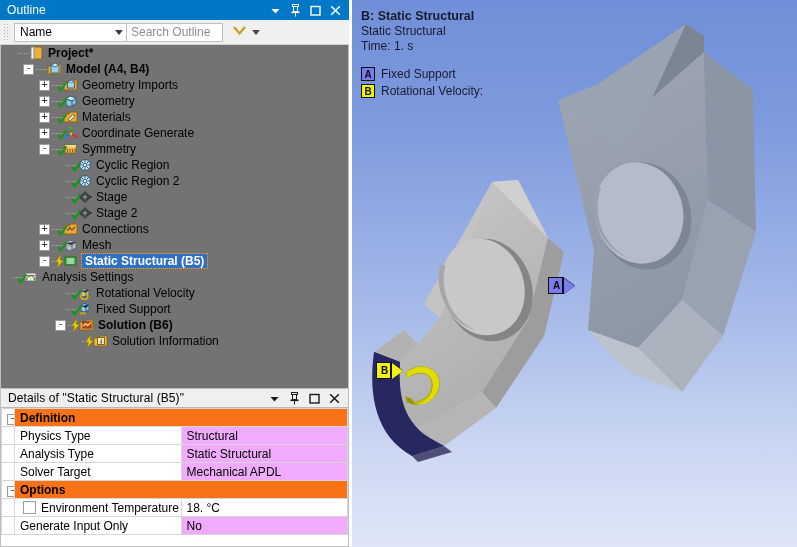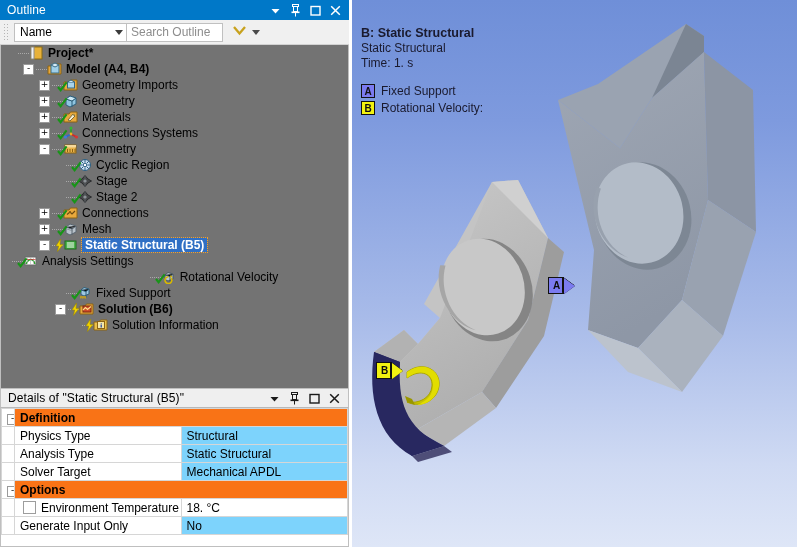--- a/index.html
+++ b/index.html
@@ -82,35 +82,35 @@
   #details{position:absolute;left:0;top:388px;width:349px;height:159px;background:#fff;
     border:1px solid #bfbfbf;box-sizing:border-box;}
   #grid{width:100%;border-collapse:collapse;table-layout:fixed;}
   #grid td{
     height:18px;border:1px solid #d6d6d6;font-size:12px;padding:0 0 0 5px;
     overflow:hidden;white-space:nowrap;box-sizing:border-box;
   }
   td.gutter{width:13px;padding:0;text-align:center;border-left:none;background:#fff;}
   td.hdr{font-weight:bold;background:#f97316;}
   td.key{width:159px;background:#fff;}
-  td.val{background:#7dd3fc;}
+  td.val{background:#f0abfc;}
   td.val.white{background:#fff;}
   .mini{display:inline-block;width:9px;height:9px;border:1px solid #9a9a9a;background:#fff;
     line-height:7px;font-size:9px;text-align:center;color:#000;font-family:"DejaVu Sans",sans-serif;}
   .cbx{display:inline-block;width:11px;height:11px;border:1px solid #9d9d9d;background:#fff;
     vertical-align:-2px;margin-right:5px;}
   .indent-key{padding-left:8px !important;}
 
   
   #viewport{
     position:absolute;left:352px;top:0;width:445px;height:547px;
     background:linear-gradient(to bottom,#6f8fd8 0%,#7e9ade 22%,#a8bbe9 58%,#cfdaf3 85%,#dee6f7 100%);
     overflow:hidden;
   }
-  #legend{position:absolute;left:9px;top:26px;color:#1a1a2e;}
+  #legend{position:absolute;left:9px;top:9px;color:#1a1a2e;}
   #legend .l1{font-weight:bold;font-size:12.5px;}
   #legend .l2,#legend .l3{font-size:12px;margin-top:1px;}
   .legrow{display:flex;align-items:center;margin-top:3px;font-size:12px;}
   .tagbox{
     width:14px;height:14px;border:1px solid #111;margin-right:6px;
     display:flex;align-items:center;justify-content:center;
     font-size:10px;font-weight:bold;color:#101010;box-sizing:border-box;
   }
   .tagbox.a{background:#7b7bf0;}
   .tagbox.b{background:#f2f211;}
@@ -268,21 +268,21 @@
               <path d="M8 8 L13.5 11" stroke="#cf2a2a" stroke-width="1.6"></path>
               <circle cx="8" cy="2" r="1.6" fill="#35b335"></circle>
               <circle cx="2.5" cy="11" r="1.6" fill="#3d7ddd"></circle>
               <circle cx="13.5" cy="11" r="1.6" fill="#d83535"></circle>
               <circle cx="8" cy="8" r="1.4" fill="#efb021"></circle>
             </svg>
             <svg width="11" height="11" viewBox="0 0 11 11" style="position:absolute;left:-6px;top:3px;">
               <path d="M1 6 L3.6 9.2 L9.6 1.4" stroke="#189418" stroke-width="2.1" fill="none"></path>
             </svg>
           </span>
-          <span class="lbl">Connections Systems</span>
+          <span class="lbl">Coordinate Generate</span>
         </div>
         <div class="row" style="padding-left: 38px;">
           <span class="expander">
             <i>-</i>
           </span>
           <span class="dotline"></span>
           <span class="ico">
             <svg width="16" height="14" viewBox="0 0 16 14">
               <rect x="2" y="3" width="11" height="8" fill="#e9b24a" stroke="#8c6415"></rect>
               <rect x="2" y="3" width="11" height="2.5" fill="#f6d89a"></rect>
@@ -301,20 +301,35 @@
             <svg width="16" height="14" viewBox="0 0 16 14">
               <circle cx="8" cy="7" r="5.5" fill="#c9def0" stroke="#2c5f82"></circle>
               <circle cx="8" cy="7" r="1.8" fill="#fff" stroke="#2c5f82"></circle>
               <path d="M8 1.5v3M8 9.5v3M2.5 7h3M10.5 7h3M4.2 3.2l2 2M9.8 8.8l2 2M11.8 3.2l-2 2M6.2 8.8l-2 2" stroke="#2c5f82"></path>
             </svg>
             <svg width="11" height="11" viewBox="0 0 11 11" style="position:absolute;left:-6px;top:3px;">
               <path d="M1 6 L3.6 9.2 L9.6 1.4" stroke="#189418" stroke-width="2.1" fill="none"></path>
             </svg>
           </span>
           <span class="lbl">Cyclic Region</span>
+        </div>
+        <div class="row" style="padding-left: 54px;">
+          <span class="indent" style="width:11px"></span>
+          <span class="dotline"></span>
+          <span class="ico">
+            <svg width="16" height="14" viewBox="0 0 16 14">
+              <circle cx="8" cy="7" r="5.5" fill="#c9def0" stroke="#2c5f82"></circle>
+              <circle cx="8" cy="7" r="1.8" fill="#fff" stroke="#2c5f82"></circle>
+              <path d="M8 1.5v3M8 9.5v3M2.5 7h3M10.5 7h3M4.2 3.2l2 2M9.8 8.8l2 2M11.8 3.2l-2 2M6.2 8.8l-2 2" stroke="#2c5f82"></path>
+            </svg>
+            <svg width="11" height="11" viewBox="0 0 11 11" style="position:absolute;left:-6px;top:3px;">
+              <path d="M1 6 L3.6 9.2 L9.6 1.4" stroke="#189418" stroke-width="2.1" fill="none"></path>
+            </svg>
+          </span>
+          <span class="lbl">Cyclic Region 2</span>
         </div>
         <div class="row" style="padding-left: 54px;">
           <span class="indent" style="width:11px"></span>
           <span class="dotline"></span>
           <span class="ico">
             <svg width="16" height="14" viewBox="0 0 16 14">
               <path d="M8 1.5 L11 5 L14.5 7 L11 9 L8 12.5 L5 9 L1.5 7 L5 5 Z" fill="#46484a" stroke="#2a2c2e"></path>
               <circle cx="8" cy="7" r="1.6" fill="#9aa0a6"></circle>
               <path d="M8 1.5L8 12.5" stroke="#6a6f73" stroke-width="0.6"></path>
             </svg>
@@ -398,21 +413,21 @@
               <path d="M3 10 C6 4 10 4 12 10" fill="none" stroke="#2aa02a" stroke-width="1.4"></path>
               <path d="M4.5 3.5v7M7.5 3.5v7M10.5 3.5v7" stroke="#b0b0b0" stroke-width="0.6"></path>
               <path d="M2.5 5.5h10" stroke="#cf3030" stroke-width="0.7"></path>
             </svg>
             <svg width="11" height="11" viewBox="0 0 11 11" style="position:absolute;left:-6px;top:3px;">
               <path d="M1 6 L3.6 9.2 L9.6 1.4" stroke="#189418" stroke-width="2.1" fill="none"></path>
             </svg>
           </span>
           <span class="lbl">Analysis Settings</span>
         </div>
-        <div class="row" style="padding-left: 72px; justify-content: center;">
+        <div class="row" style="padding-left: 54px;">
           <span class="indent" style="width:11px"></span>
           <span class="dotline"></span>
           <span class="ico">
             <svg width="16" height="14" viewBox="0 0 16 14">
               <path d="M4 5l3-2.5 5 1.5v5l-5 2-3-1.5z" fill="#b8c6cf" stroke="#4a5a66"></path>
               <path d="M4 5l5 1.5 3-2.5M9 6.5v6" stroke="#4a5a66"></path>
               <path d="M10 8 a3.4 3.4 0 1 1 -2.6 -1.2" fill="none" stroke="#d8b800" stroke-width="1.6"></path>
               <path d="M9.4 5.2 L11.6 6.6 L9.2 8z" fill="#d8b800"></path>
             </svg>
             <svg width="11" height="11" viewBox="0 0 11 11" style="position:absolute;left:-6px;top:3px;">

